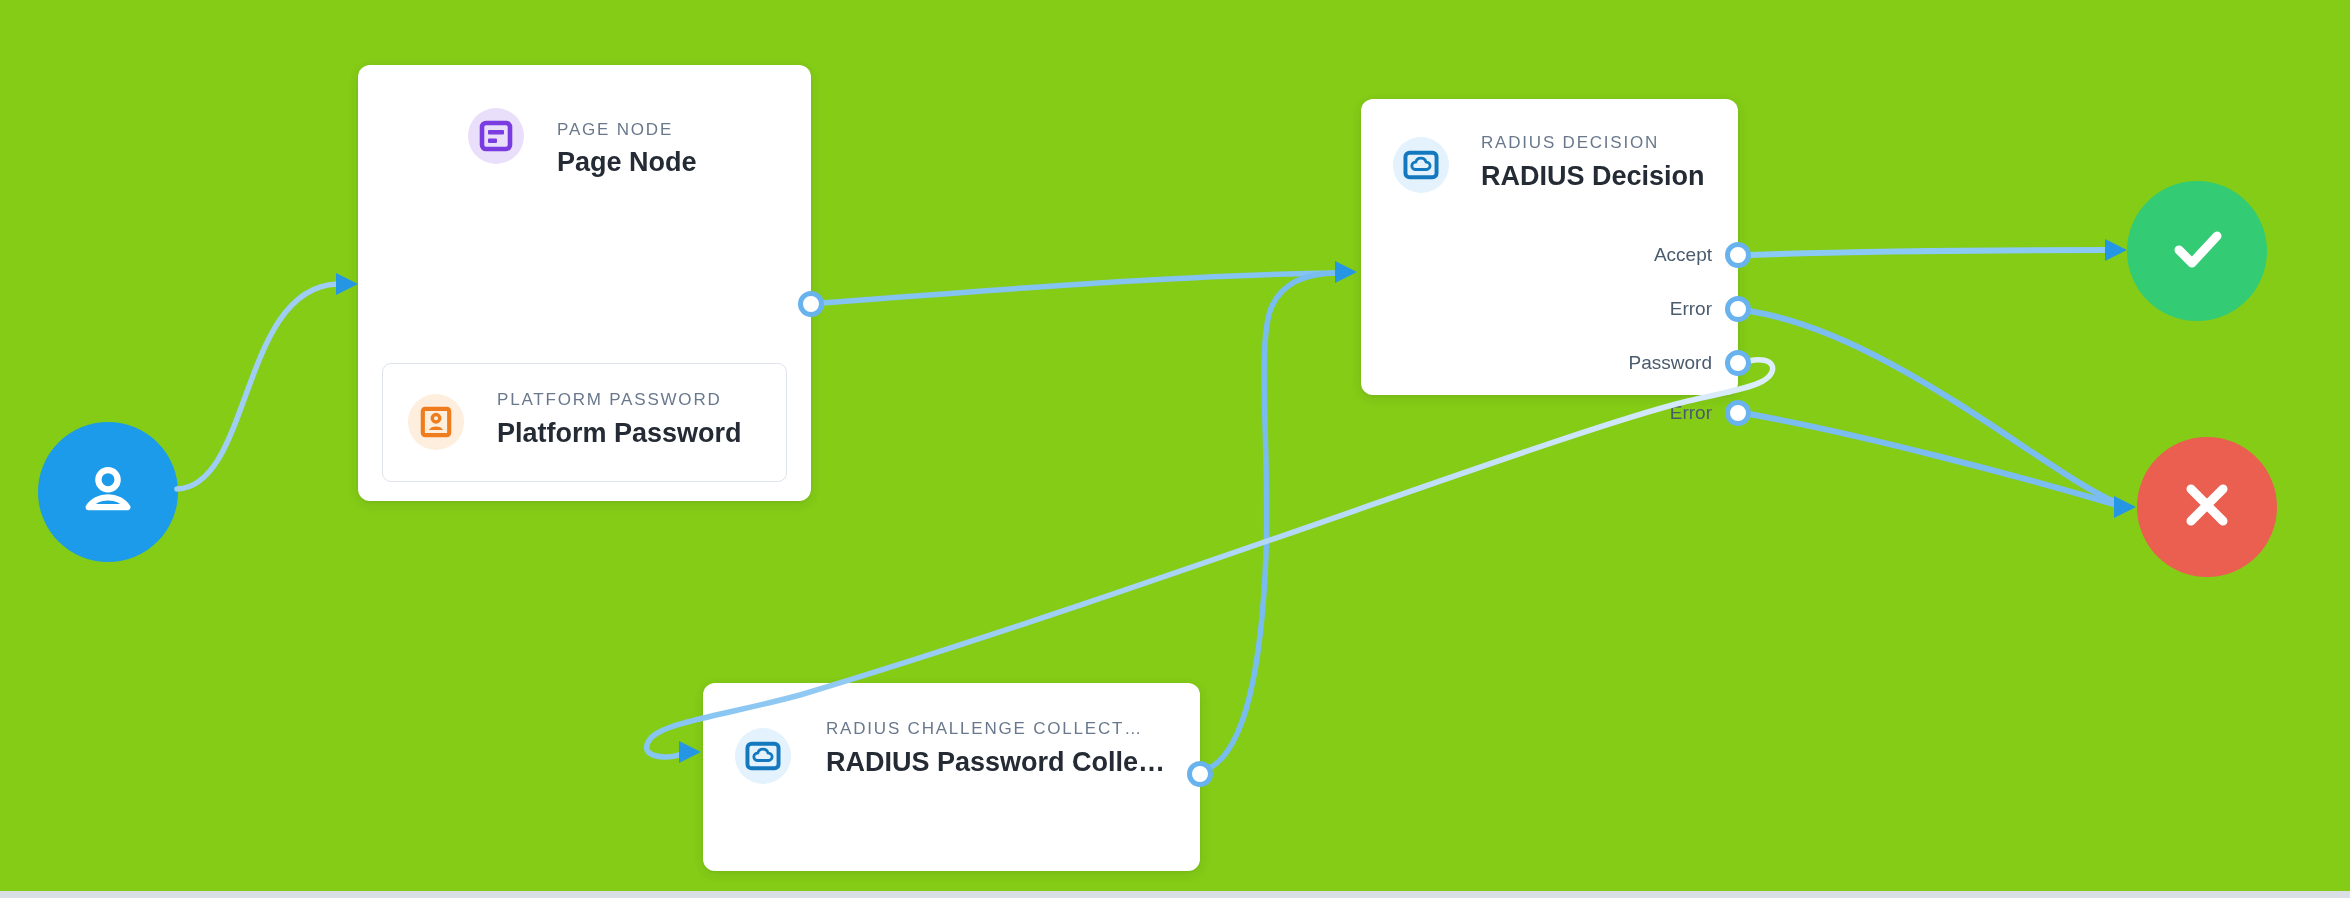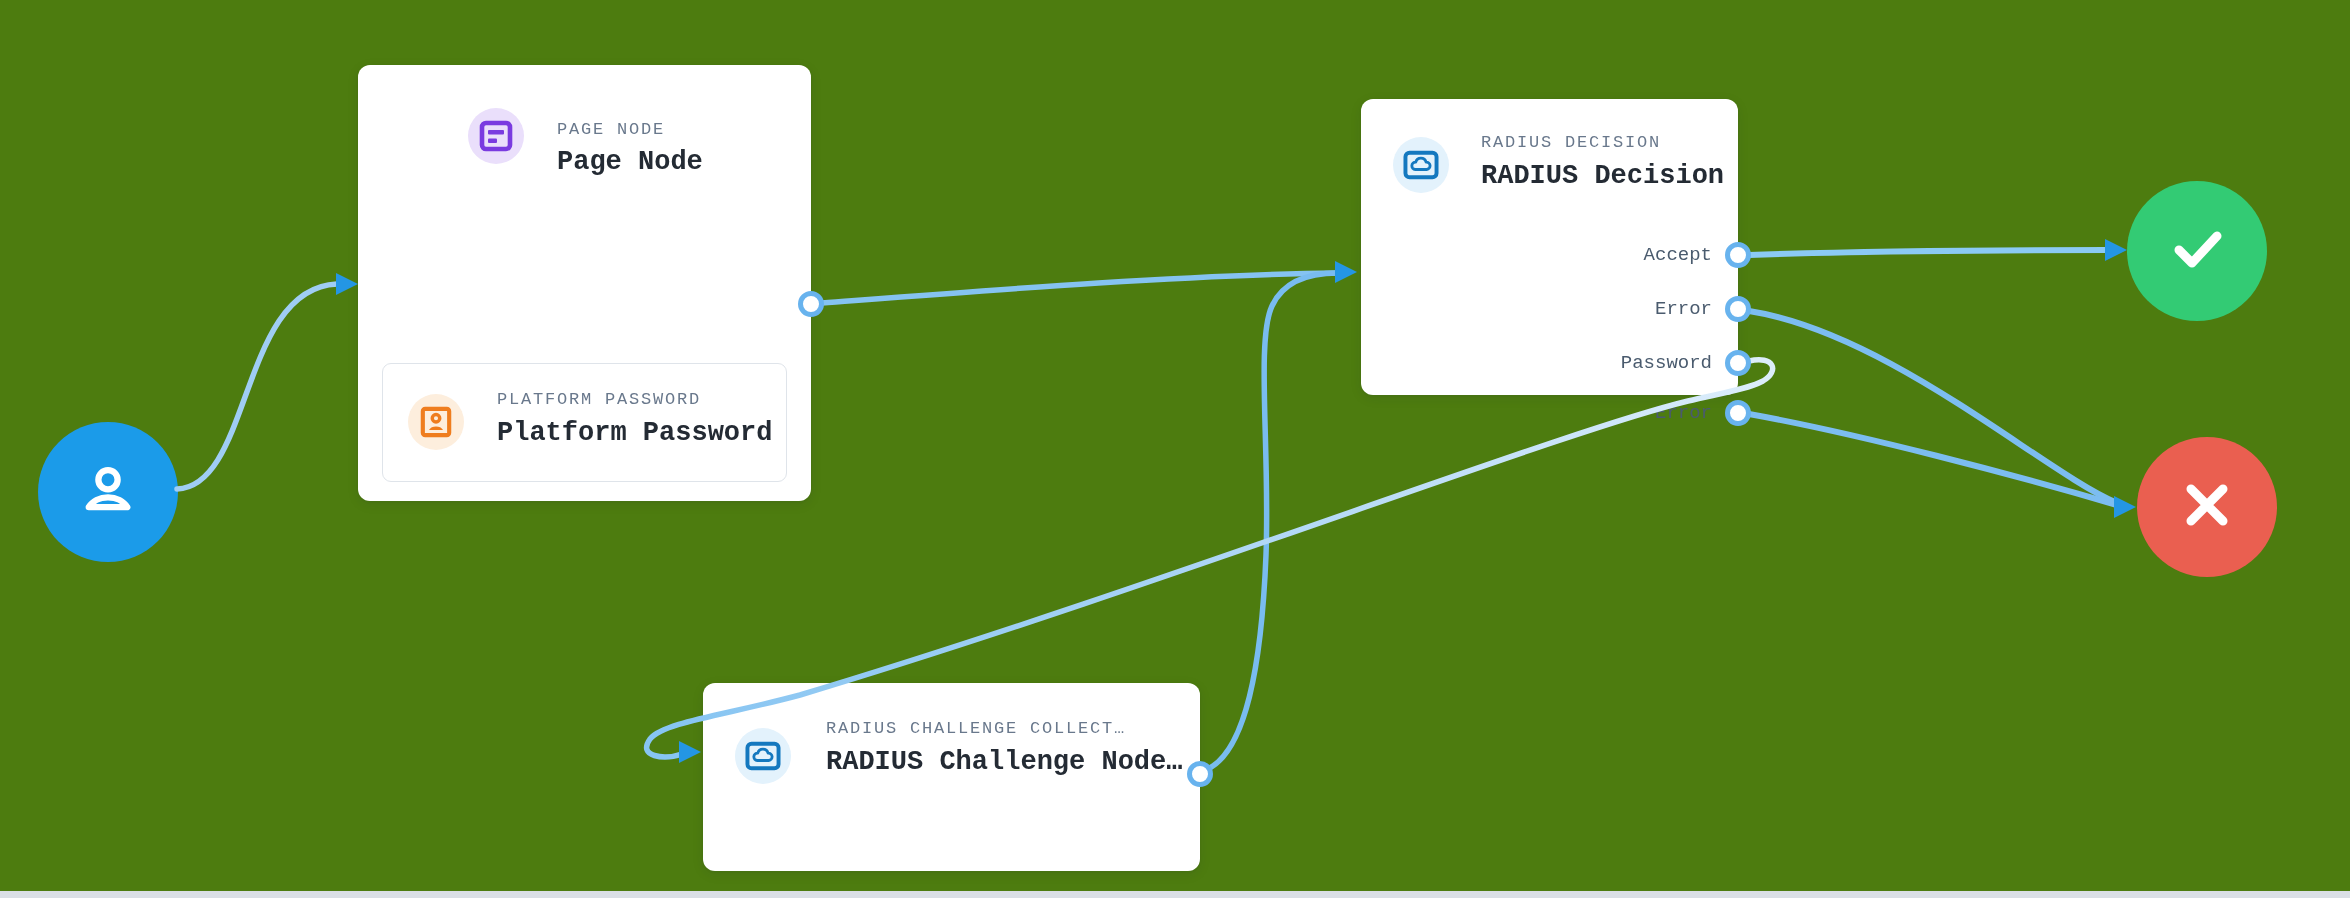--- a/index.html
+++ b/index.html
@@ -1,19 +1,19 @@
 <!DOCTYPE html>
 <html><head>
 <meta charset="utf-8">
 <style>
   html,body{margin:0;padding:0;background:#e9ecf0;}
   #canvas{
     position:relative;width:2350px;height:898px;overflow:hidden;
-    background:#4d7c0f;
-    font-family:Liberation Mono, monospace;
+    background:#84cc16;
+    font-family:Liberation Sans, sans-serif;
   }
   .flow-card{
     position:absolute;background:#ffffff;border-radius:12px;
     box-shadow:0 3px 12px rgba(25,39,60,0.10), 0 1px 3px rgba(25,39,60,0.06);
     z-index:1;
   }
   .icon-bubble{
     position:absolute;width:56px;height:56px;border-radius:50%;
     display:flex;align-items:center;justify-content:center;
   }
@@ -102,21 +102,21 @@
   </div>
 
   <div class="flow-card" style="left:703px;top:683px;width:497px;height:188px;">
     <div class="icon-bubble" style="left:32px;top:45px;background:#e3f2fc;">
       <svg width="36" height="32" viewBox="0 0 44 38" fill="none">
         <rect x="3" y="4" width="38" height="30" rx="5" stroke="#1478bf" stroke-width="4.8"></rect>
         <path d="M15 24.5 a4.5 4.5 0 0 1 .6-9 a6.5 6.5 0 0 1 12.6 0 a4.5 4.5 0 0 1 .8 9 Z" stroke="#1478bf" stroke-width="3.4" stroke-linejoin="round" fill="none"></path>
       </svg>
     </div>
     <div class="subtitle" style="left:123px;top:36px;">RADIUS CHALLENGE COLLECT…</div>
-    <div class="title" style="left:123px;top:64px;">RADIUS Challenge Node…</div>
+    <div class="title" style="left:123px;top:64px;">RADIUS Password Colle…</div>
   </div>
 
   <div class="terminal" style="left:2127px;top:181px;background:#33cb74;">
     <span>
       <svg width="72" height="72" viewBox="0 0 72 72" fill="none">
         <path d="M18 37 L31 50 L56 23" stroke="#ffffff" stroke-width="9" stroke-linecap="round" stroke-linejoin="round"></path>
       </svg>
     </span>
   </div>
 

